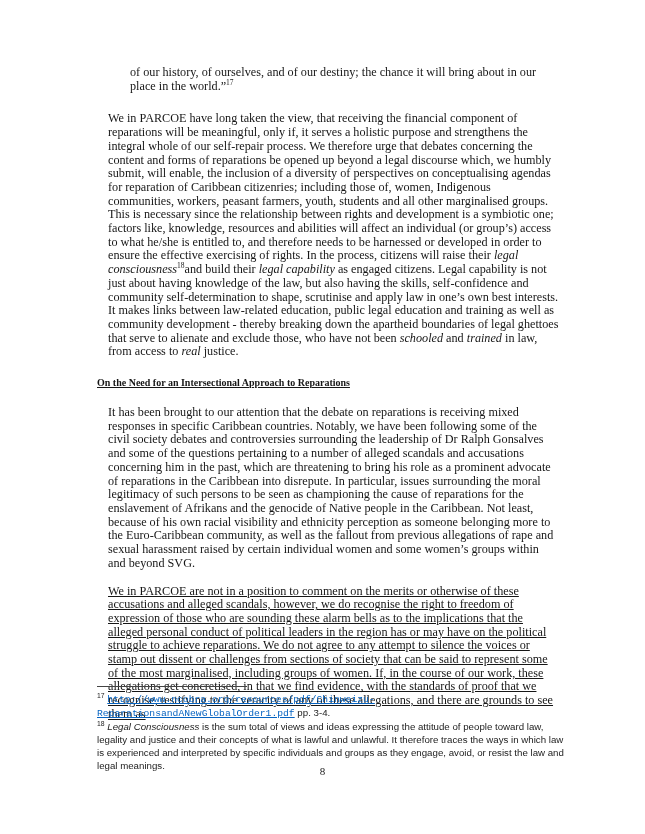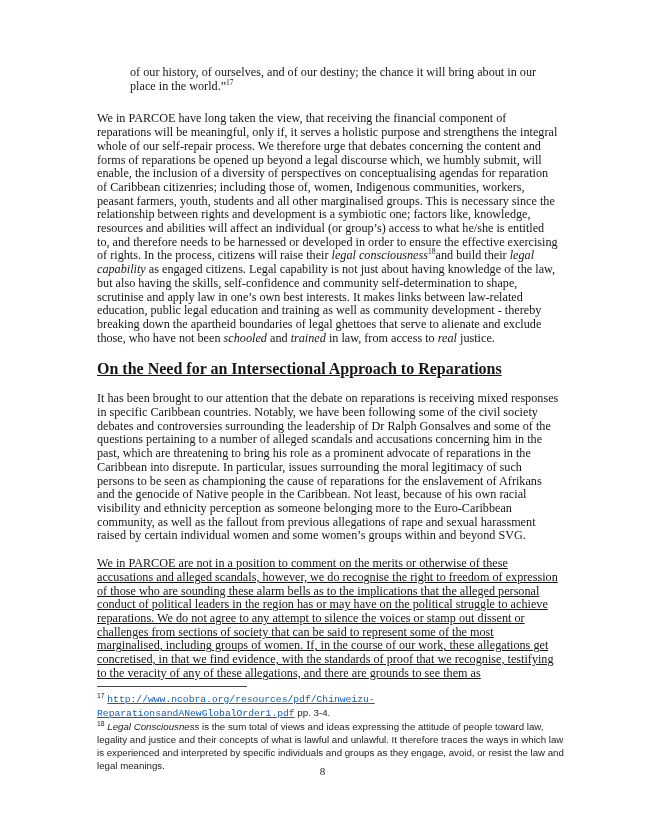--- a/index.html
+++ b/index.html
@@ -26,24 +26,25 @@
     font-size: 12.2px;
     line-height: 13.7px;
   }
   .block-quote {
     margin-left: 33px;
     width: 409px;
     margin-bottom: 19px;
   }
   .para {
     margin-bottom: 14px;
+    margin-left: 11px;
   }
   .para:last-child { margin-bottom: 0; text-decoration: underline; }
   .section-heading {
-    font-size: 16px;
+    font-size: 10px;
     font-weight: bold;
     text-decoration: underline;
     margin: 17px 0 16px 0;
     line-height: 14px;
   }
   sup {
     font-size: 7.5px;
     line-height: 0;
     vertical-align: super;
   }

